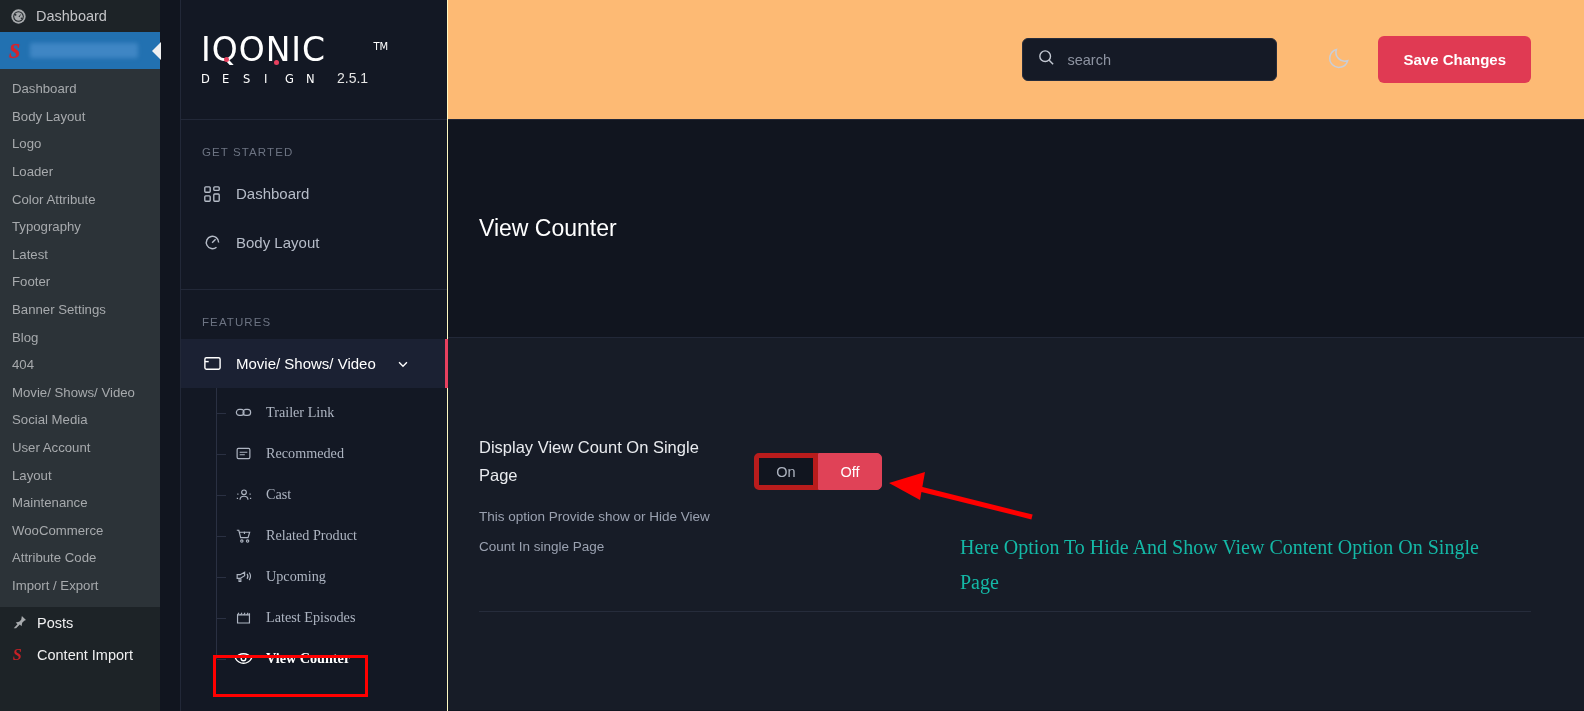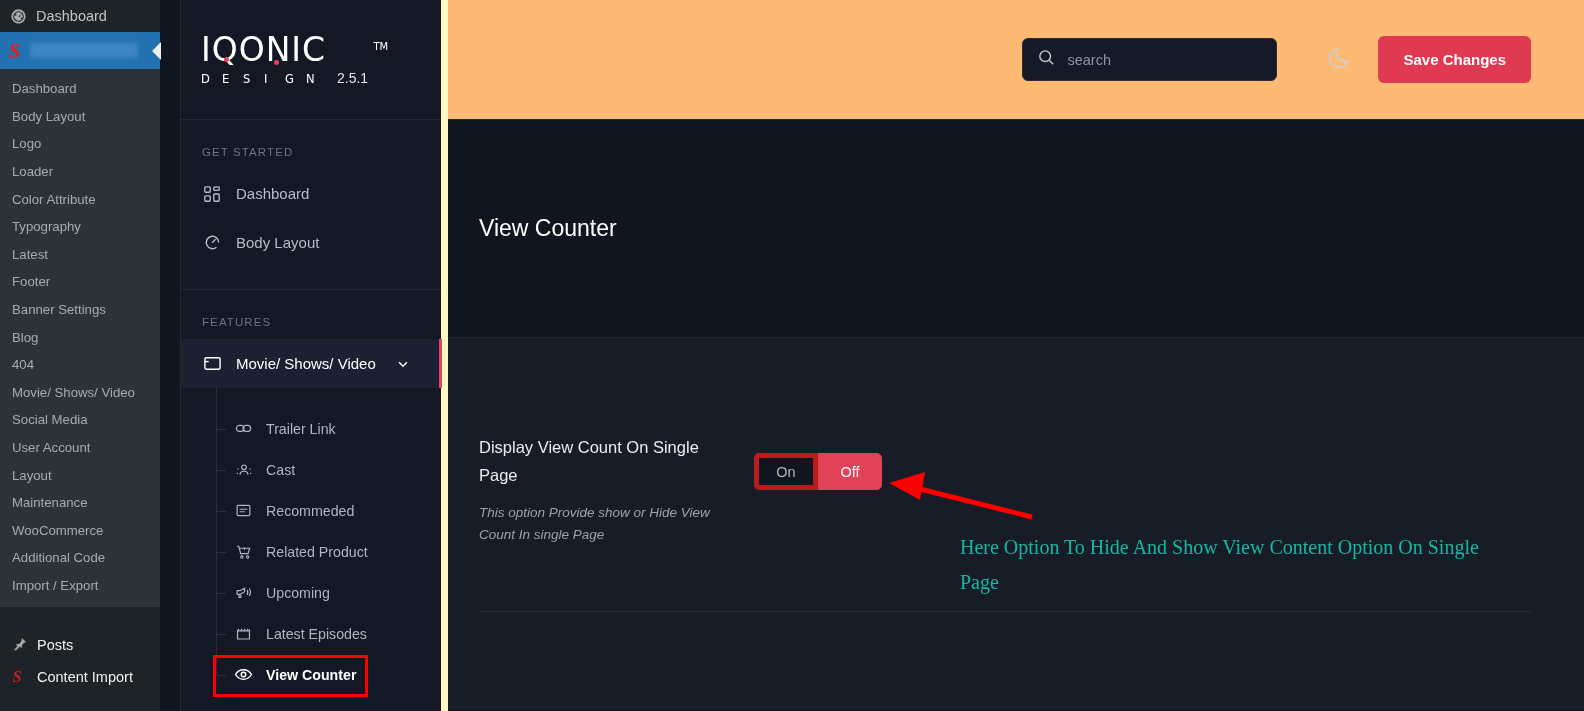--- a/index.html
+++ b/index.html
@@ -42,33 +42,33 @@
     width: 0; height: 0; border-top: 9px solid transparent;
     border-bottom: 9px solid transparent; border-right: 9px solid #f0f0f1;
   }
 
   .wp-submenu { background: #2c3338; padding: 6px 0 8px 0; }
   .wp-sub-item {
     font-size: 13.2px; color: #a7aaad; padding: 5.3px 0 5.3px 12px;
     line-height: 17px; white-space: nowrap; cursor: pointer;
   }
 
-  .wp-bottom { padding-top: 22px; }
+  .wp-bottom { padding-top: 0; }
   .wp-menu-row {
     display: flex; align-items: center; gap: 9px; padding: 7px 0 7px 11px;
     color: #f0f0f1; font-size: 14.5px; cursor: pointer;
   }
   .pin-icon svg, .s-mini svg { display: block; }
 
   
   .app { position: absolute; left: 160px; top: 0; width: 1424px; height: 711px; background: #11151f; }
 
   .panel-left {
     position: absolute; left: 20px; top: 0; width: 268px; height: 711px;
-    background: #131824; border-right: 7px solid #fef9c3; border-left: 1px solid #222838;
+    background: #131824; border-right: 1px solid #fef9c3; border-left: 1px solid #222838;
   }
   .brand {
     height: 120px; border-bottom: 1px solid #222838;
     display: flex; align-items: center; padding-left: 20px;
   }
   .brand-inner { position: relative; }
   .logo-word {
     font-size: 33px; letter-spacing: 1px; color: #ffffff; font-weight: 400;
     line-height: 34px; position: relative; font-family: "DejaVu Sans", sans-serif;
   }
@@ -103,21 +103,21 @@
 
   .nav-item.active {
     background: #1b2133; color: #ffffff;
   }
   .nav-item.active::after {
     content: ""; position: absolute; right: -1px; top: 0; width: 3px; height: 100%;
     background: #e8405f;
   }
   .chev { margin-left: 6px; display: flex; align-items: center; }
 
-  .submenu { position: relative; padding-top: 20px; }
+  .submenu { position: relative; padding-top: 4px; font-family: Liberation Serif, serif; }
   .submenu::before {
     content: ""; position: absolute; left: 35px; top: 0; bottom: 20px; width: 1px;
     background: #2a3042;
   }
   .sub-item {
     display: flex; align-items: center; gap: 13px; height: 41px;
     padding-left: 53px; color: #aeb5c2; font-size: 14.2px; cursor: pointer;
     position: relative;
   }
   .sub-item::before {
@@ -165,21 +165,21 @@
   }
   .page-title { font-size: 23px; color: #ffffff; font-weight: 400; }
 
   .content-body { background: #171c27; height: 372px; position: relative; padding-left: 31px; }
   .field-row {
     display: flex; align-items: flex-start; padding-top: 95px;
   }
   .field-label-col { width: 258px; }
   .field-label { font-size: 16.5px; color: #e9ebef; line-height: 28px; }
   .field-desc {
-    font-size: 13.5px; color: #9aa1b0; font-style: italic; line-height: 22px;
+    font-size: 13.5px; color: #9aa1b0; line-height: 30px;
     margin-top: 13px;
   }
   .toggle-group { display: flex; margin-top: 20px; margin-left: 17px; }
   .tg-btn {
     width: 64px; height: 37px; display: flex; align-items: center;
     justify-content: center; font-size: 14.5px; cursor: pointer;
   }
   .tg-off-state {
     background: #11151f; color: #aeb4c0; border: 5px solid #b91c1c;
     border-radius: 5px 0 0 5px;
@@ -237,21 +237,21 @@
       <div class="wp-sub-item">Footer</div>
       <div class="wp-sub-item">Banner Settings</div>
       <div class="wp-sub-item">Blog</div>
       <div class="wp-sub-item">404</div>
       <div class="wp-sub-item">Movie/ Shows/ Video</div>
       <div class="wp-sub-item">Social Media</div>
       <div class="wp-sub-item">User Account</div>
       <div class="wp-sub-item">Layout</div>
       <div class="wp-sub-item">Maintenance</div>
       <div class="wp-sub-item">WooCommerce</div>
-      <div class="wp-sub-item">Additional Code</div>
+      <div class="wp-sub-item">Attribute Code</div>
       <div class="wp-sub-item">Import / Export</div>
     </div>
 
     <div class="wp-bottom">
       <div class="wp-menu-row">
         <span class="pin-icon">
           <svg width="17" height="17" viewBox="0 0 20 20" fill="#a7aaad">
             <path d="M12.8 2.4 L17.6 7.2 L15.6 8 L13.2 10.4 L12.4 14.4 L10.4 12.4 L6 16.8 L3.2 16.8 L7.6 12 L5.6 10 L9.6 9.2 L12 6.8z"></path>
           </svg>
         </span>
@@ -339,36 +339,36 @@
             <span class="ico">
               <svg width="17" height="17" viewBox="0 0 20 20" fill="none" stroke="#aeb5c2" stroke-width="1.4">
                 <rect x="1.6" y="6.4" width="9" height="7" rx="3.5"></rect>
                   <rect x="9.4" y="6.4" width="9" height="7" rx="3.5"></rect>
               </svg>
             </span>
             <span>Trailer Link</span>
           </div>
           <div class="sub-item">
             <span class="ico">
+              <svg width="17" height="17" viewBox="0 0 20 20" fill="none" stroke="#aeb5c2" stroke-width="1.4">
+                <rect x="2.5" y="4" width="15" height="12" rx="1.5"></rect>
+                  <path d="M5.5 8.5h9M5.5 11.5h6"></path>
+              </svg>
+            </span>
+            <span>Recommeded</span>
+          </div>
+          <div class="sub-item">
+            <span class="ico">
               <svg width="18" height="18" viewBox="0 0 20 20" fill="none" stroke="#aeb5c2" stroke-width="1.3">
                 <circle cx="10" cy="7" r="2.6"></circle>
                   <path d="M5.6 15.4c0-2.5 2-4 4.4-4s4.4 1.5 4.4 4"></path>
                 <path d="M3.2 8.4v1.2M16.8 8.4v1.2M2 13.8h1.4M16.6 13.8H18"></path>
               </svg>
             </span>
             <span>Cast</span>
-          </div>
-          <div class="sub-item">
-            <span class="ico">
-              <svg width="17" height="17" viewBox="0 0 20 20" fill="none" stroke="#aeb5c2" stroke-width="1.4">
-                <rect x="2.5" y="4" width="15" height="12" rx="1.5"></rect>
-                  <path d="M5.5 8.5h9M5.5 11.5h6"></path>
-              </svg>
-            </span>
-            <span>Recommeded</span>
           </div>
           <div class="sub-item">
             <span class="ico">
               <svg width="18" height="18" viewBox="0 0 20 20" fill="none" stroke="#aeb5c2" stroke-width="1.3">
                 <path d="M2 3.6h2.2l2.1 8.2h8.2l1.8-6H5"></path>
                   <circle cx="7.6" cy="15.6" r="1.3"></circle>
                   <circle cx="14" cy="15.6" r="1.3"></circle>
                 <path d="M10.5 5.2v2.6"></path>
               </svg>
             </span>

